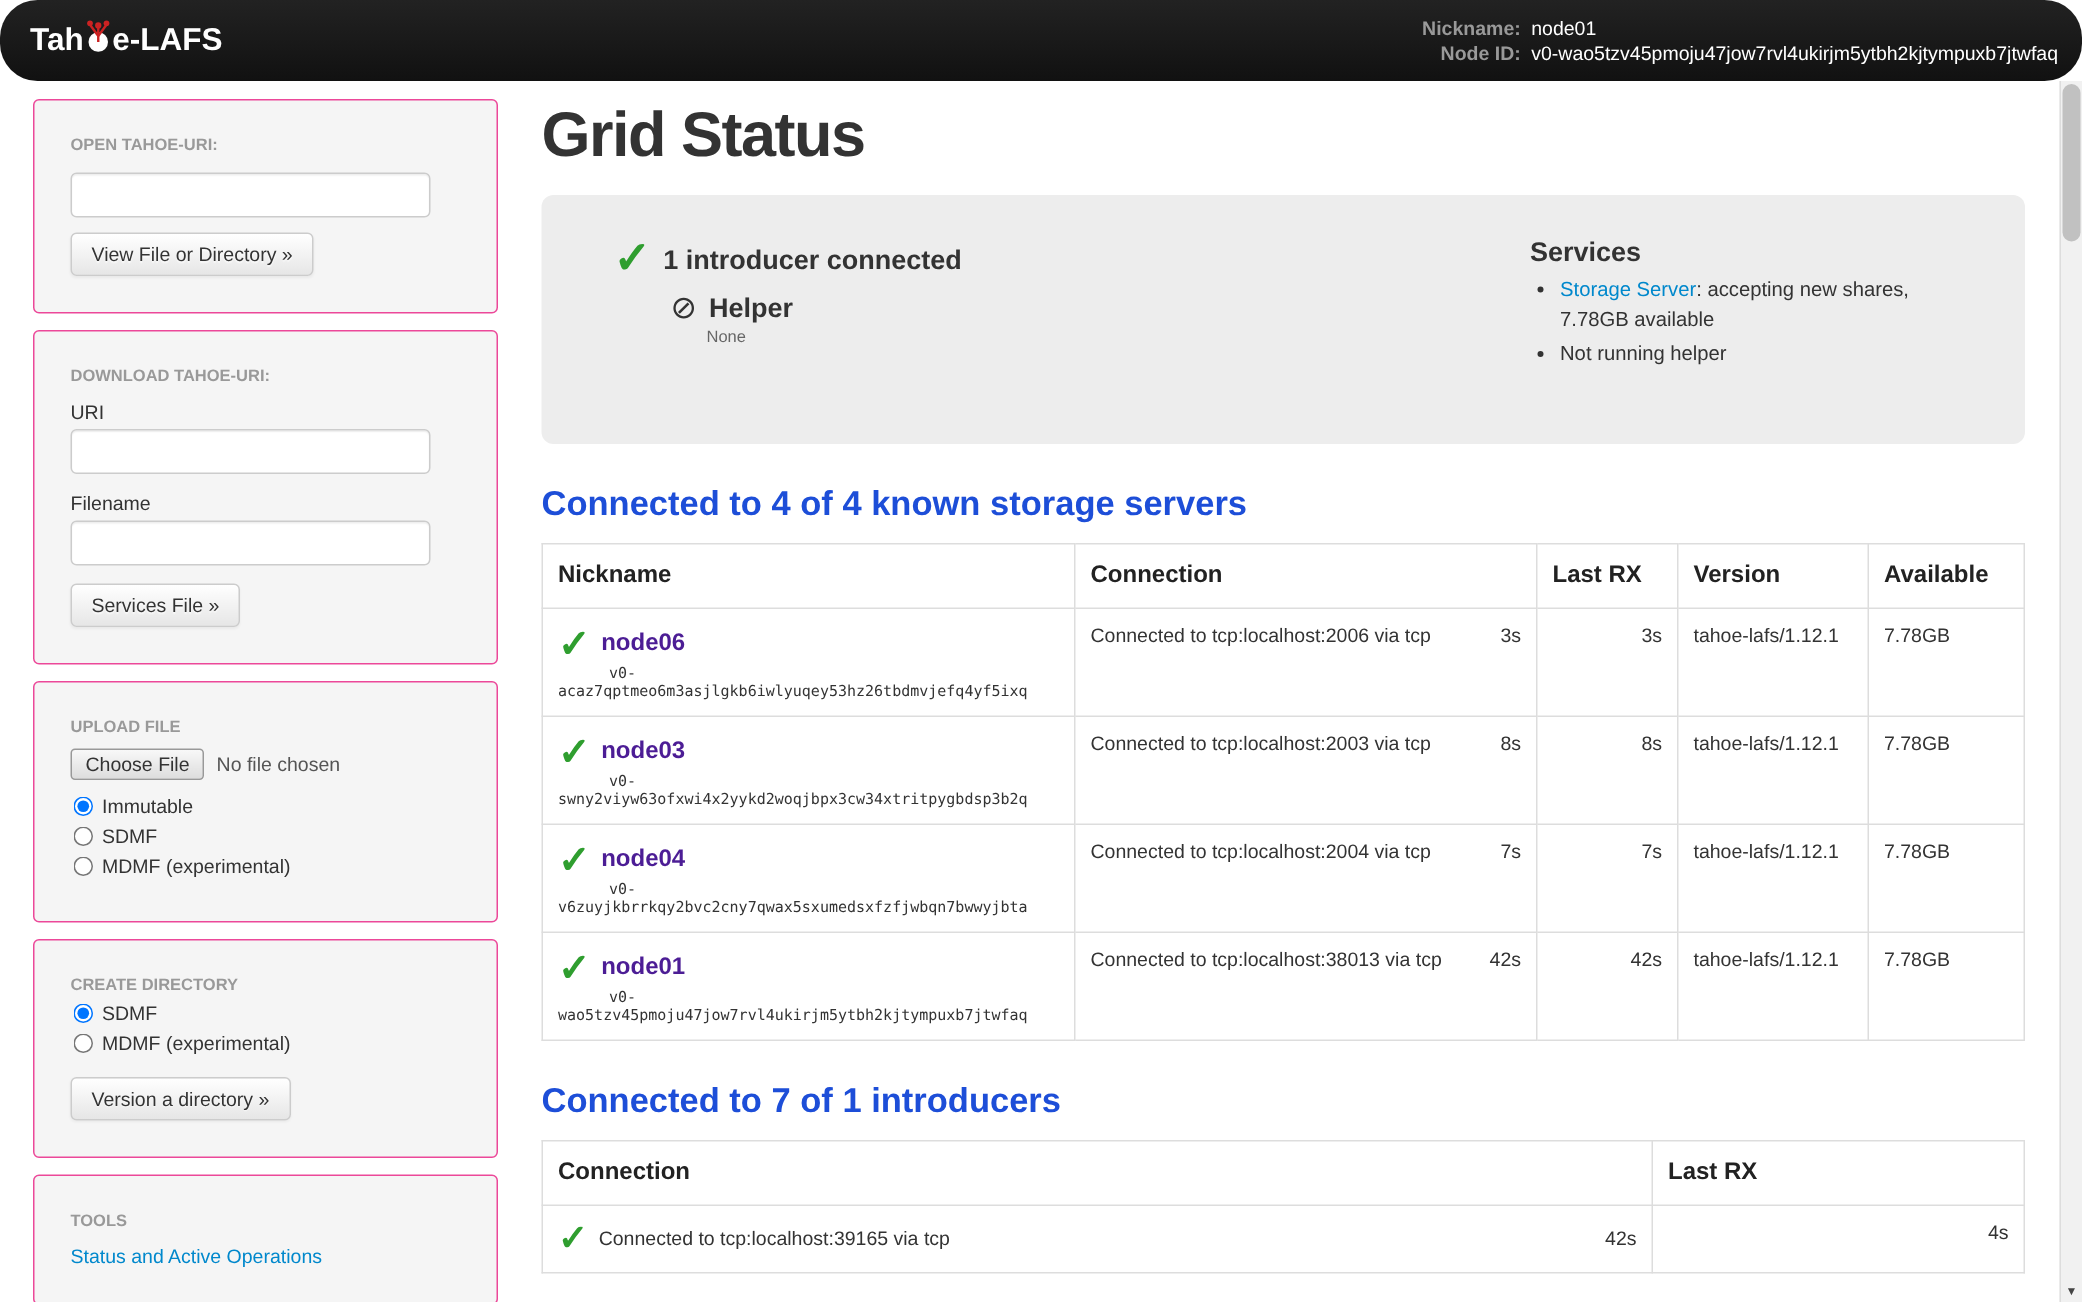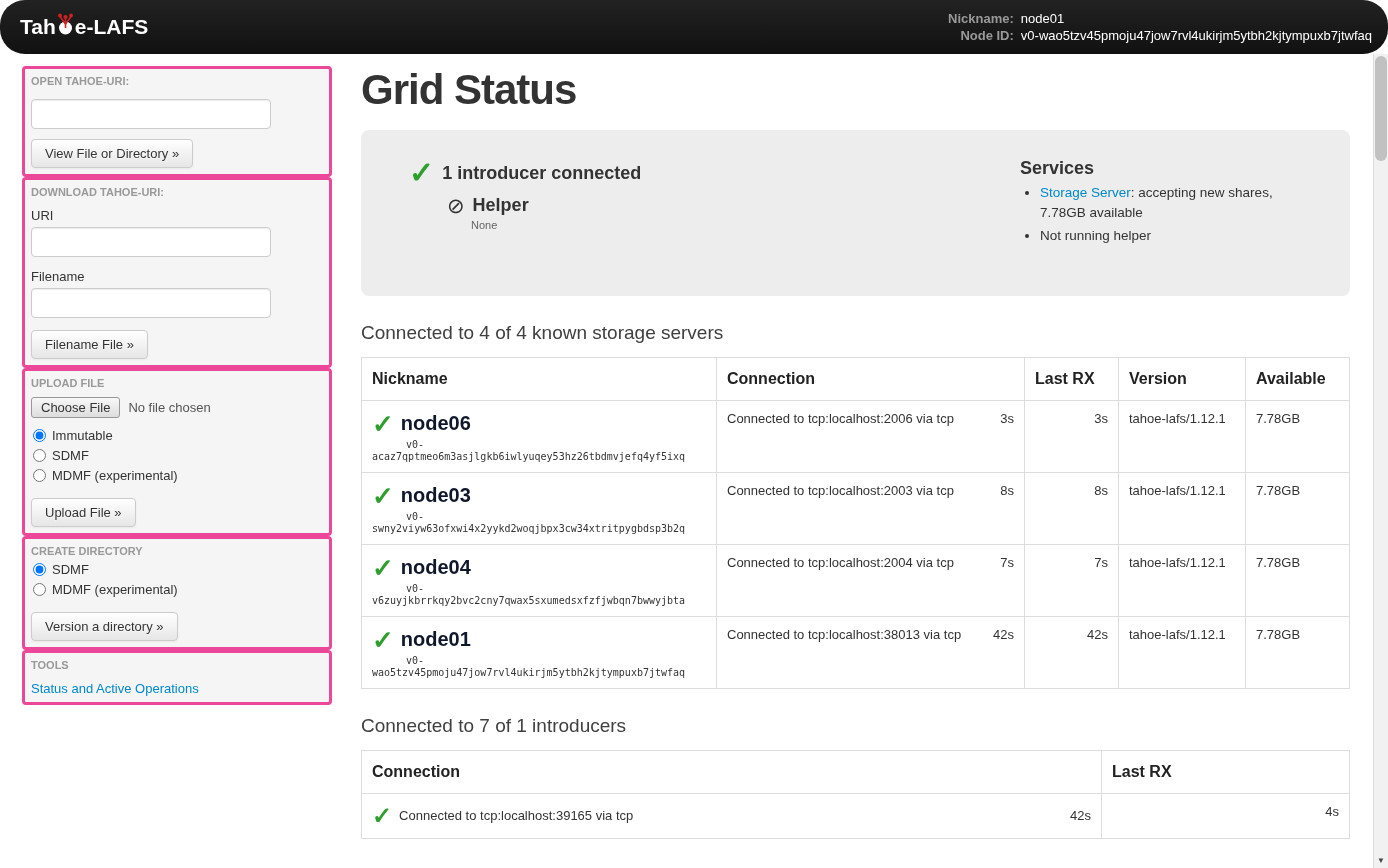--- a/index.html
+++ b/index.html
@@ -18,22 +18,22 @@
   }
   .brand { color: #fff; font-size: 21px; font-weight: bold; display: flex; align-items: center; cursor: pointer; }
   .brand svg { margin: -6px 1px 0 1px; }
   .node-meta { margin-left: auto; display: grid; grid-template-columns: auto auto; column-gap: 7px; row-gap: 2px; font-size: 13px; }
   .node-meta .lbl { color: #999; font-weight: bold; text-align: right; }
   .node-meta .val { color: #fff; text-align: left; }
 
   
   .sidebar { position: absolute; left: 22px; top: 66px; width: 310px; }
   .panel {
-    background: #f5f5f5; border: 3px solid #ec4899; border-radius: 4px;
-    padding: 6px; 
+    background: #f5f5f5; border: 1px solid #ec4899; border-radius: 4px;
+    padding: 24px; margin-bottom: 11px;
   }
   .panel-label { font-size: 11px; font-weight: bold; color: #999; margin-bottom: 4px; }
   .field-label { font-size: 13px; color: #333; margin: 10px 0 4px; }
   .text-input {
     width: 240px; height: 30px; padding: 4px 8px; margin: 8px 0 10px;
     border: 1px solid #ccc; border-radius: 4px; font-size: 13px;
     box-shadow: inset 0 1px 1px rgba(0,0,0,.075); background: #fff;
   }
   .dl .text-input { margin: 0 0 2px; }
   .btn {
@@ -68,29 +68,29 @@
   .intro-line { display: flex; align-items: center; font-size: 18px; font-weight: bold; }
   .check { color: #2f9e2f; font-weight: bold; line-height: 1; }
   .check-lg { font-size: 30px; margin-right: 8px; }
   .helper-line { display: flex; align-items: center; font-size: 18px; font-weight: bold; margin: 7px 0 0 38px; }
   .nosym { font-size: 21px; font-weight: normal; margin-right: 8px; line-height: 1; color: #333; }
   .helper-none { margin: 3px 0 0 62px; font-size: 11px; color: #666; }
   .services-title { font-size: 18px; font-weight: bold; margin: 0 0 2px; }
   .services-list { margin: 4px 0 0; padding-left: 20px; font-size: 13.5px; line-height: 1.5; max-width: 310px; }
   .services-list li { margin-bottom: 2px; }
 
-  h2.section-title { font-size: 19px; font-weight: normal; margin: 26px 0 13px; color: #404040; }
+  h2.section-title { font-size: 23px; font-weight: bold; margin: 26px 0 13px; color: #1d4ed8; }
 
   table.grid-table { width: 100%; border-collapse: collapse; background: #fff; }
   .grid-table th, .grid-table td { border: 1px solid #ddd; text-align: left; vertical-align: top; }
   .grid-table th { font-size: 16px; font-weight: bold; padding: 12px 10px; color: #222; }
   .grid-table td { font-size: 13px; padding: 10px; }
   .nick-head { display: flex; align-items: center; }
   .check-md { font-size: 26px; margin-right: 7px; }
-  .nick-name { font-weight: bold; font-size: 20px; color: #0f172a; }
+  .nick-name { font-weight: bold; font-size: 16px; color: #4c1d95; }
   .v0, .hash { font-family: "DejaVu Sans Mono", monospace; font-size: 10px; color: #333; }
   .v0 { margin: 2px 0 1px 34px; }
   .conn { display: flex; }
   .conn-center { align-items: center; }
   .conn-center .check-md { font-size: 24px; }
   .conn-time { margin-left: auto; padding-left: 10px; white-space: nowrap; }
   td.td-rx { text-align: right; }
 
   
   .scrollbar {
@@ -136,42 +136,41 @@
     <input type="text" class="text-input" value="" style="">
     <div><button class="btn">View File or Directory »</button></div>
   </section>
 
   <section class="panel dl">
     <div class="panel-label">DOWNLOAD TAHOE-URI:</div>
     <div class="field-label">URI</div>
     <input type="text" class="text-input" value="" style="">
     <div class="field-label">Filename</div>
     <input type="text" class="text-input" value="" style="">
-    <div><button class="btn btn-gap">Filename File »</button></div>
+    <div><button class="btn btn-gap">Services File »</button></div>
   </section>
 
   <section class="panel">
     <div class="panel-label">UPLOAD FILE</div>
     <div class="file-row">
       <span class="file-btn">Choose File</span>
       <span class="file-status">No file chosen</span>
     </div>
     <label class="radio-row">
       <input type="radio" name="upload-format" checked="" style="">
       <span>Immutable</span>
     </label>
     <label class="radio-row">
       <input type="radio" name="upload-format" style="">
       <span>SDMF</span>
     </label>
     <label class="radio-row">
       <input type="radio" name="upload-format" style="">
       <span>MDMF (experimental)</span>
     </label>
-    <div><button class="btn btn-gap">Upload File »</button></div>
   </section>
 
   <section class="panel">
     <div class="panel-label">CREATE DIRECTORY</div>
     <label class="radio-row">
       <input type="radio" name="dir-format" checked="" style="">
       <span>SDMF</span>
     </label>
     <label class="radio-row">
       <input type="radio" name="dir-format" style="">

